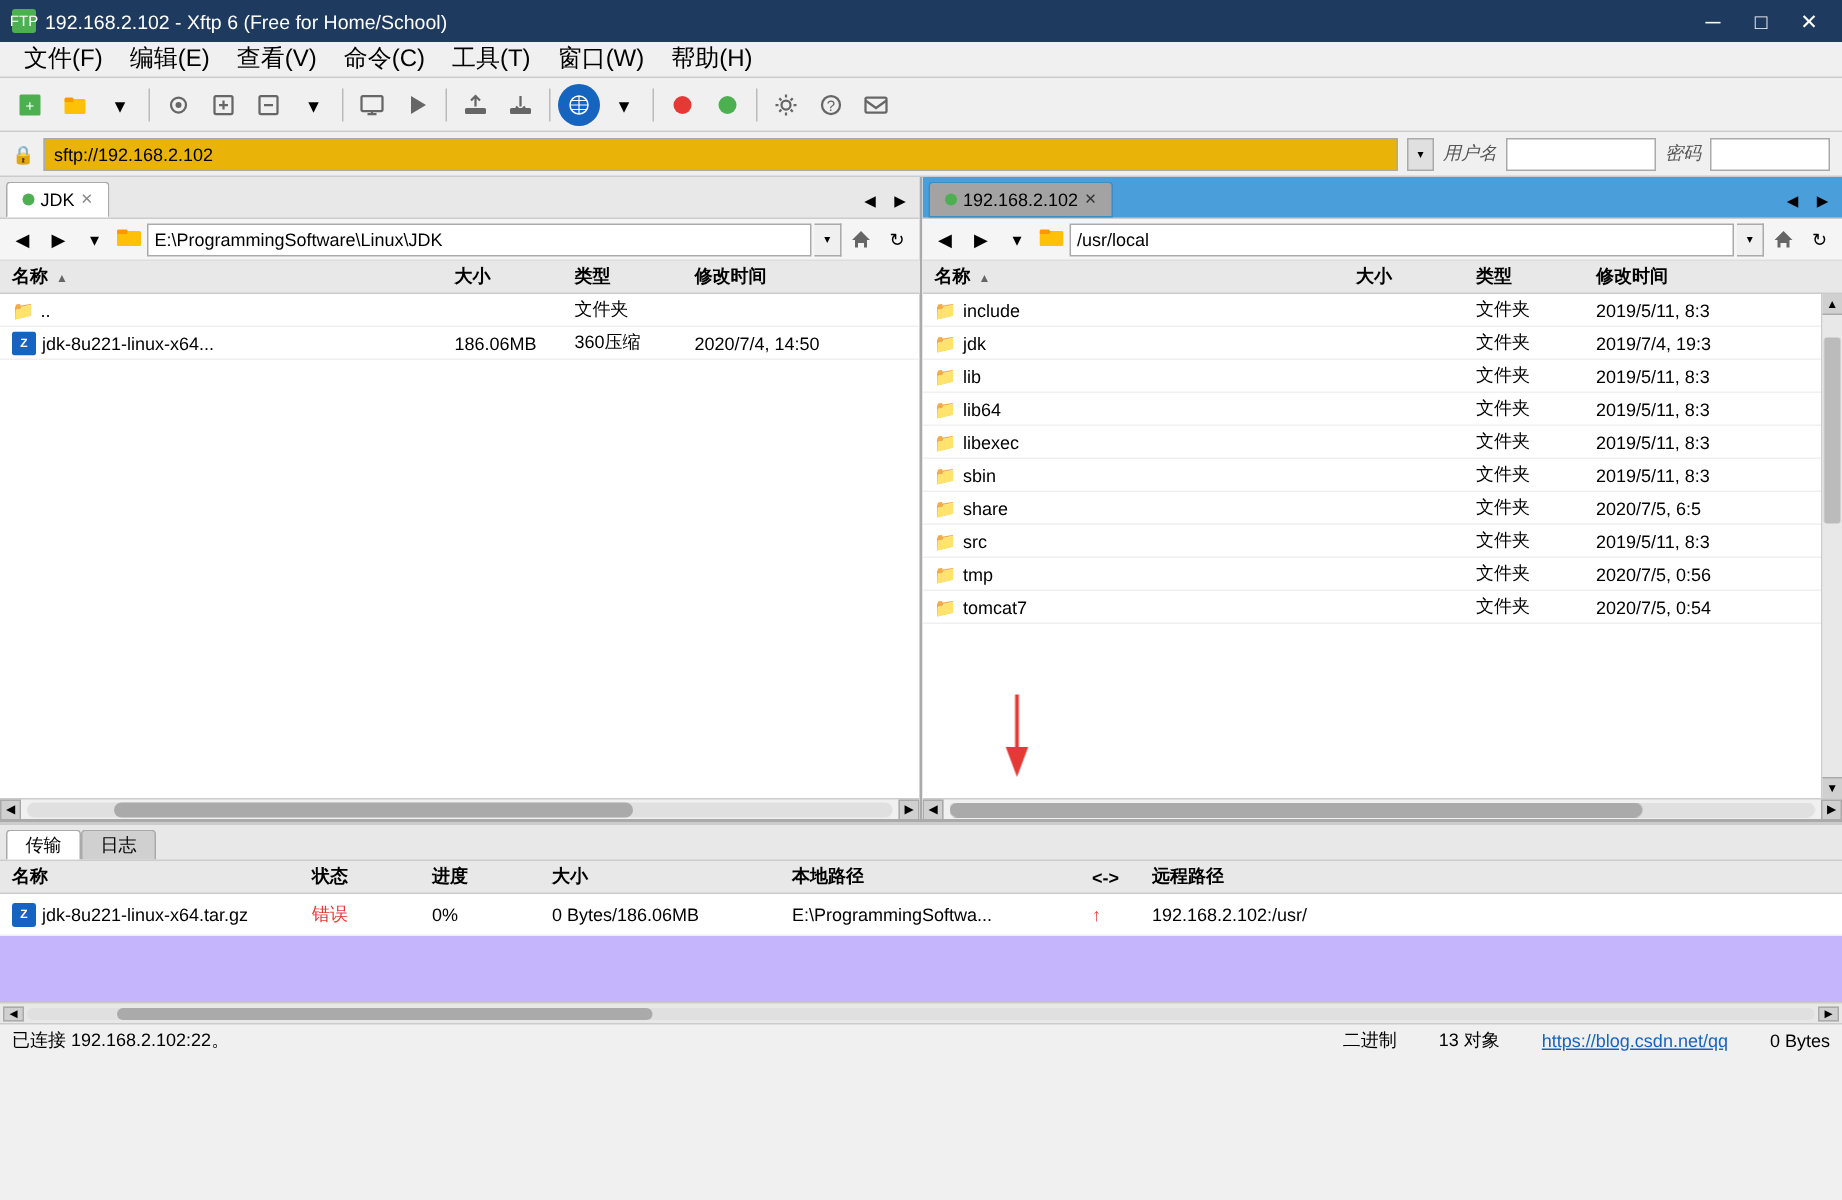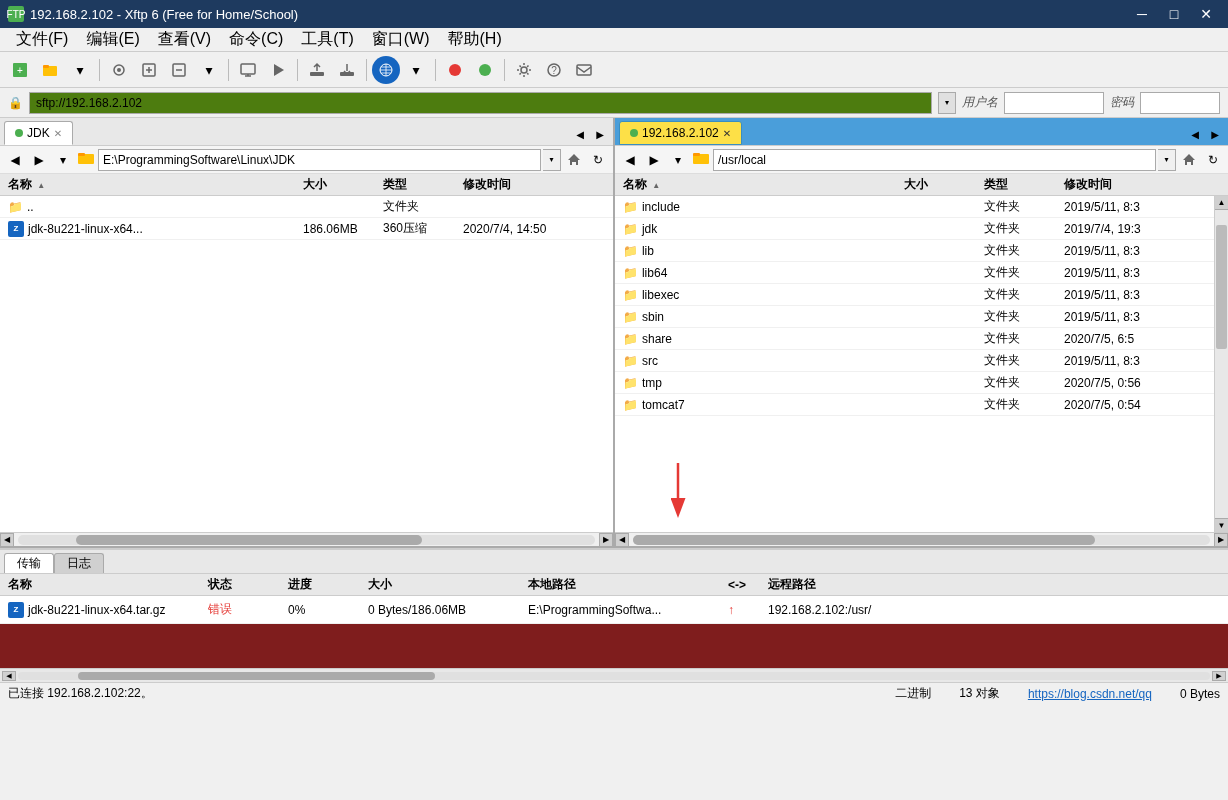--- a/index.html
+++ b/index.html
@@ -99,21 +99,21 @@
       align-items: center;
       padding: 0 8px;
       border-bottom: 1px solid #ccc;
       gap: 6px;
     }
     .addr-lock { color: #888; font-size:12px; }
     .addr-input {
       flex: 1;
       height: 22px;
       border: 1px solid #aaa;
-      background: #4d7c0f;
+      background: #eab308;
       padding: 2px 6px;
       font-size: 12px;
     }
     .addr-label {
       font-size: 12px;
       color: #555;
       font-style: italic;
     }
     .addr-user-input {
       width: 100px;
@@ -312,21 +312,21 @@
       width: 14px; height: 14px;
       background: #d0d0d0;
       border: 1px solid #aaa;
       display:flex;align-items:center;justify-content:center;
       font-size:8px;cursor:pointer;
     }
 
     
     .transfer-panel {
       height: 120px;
-      background: #7f1d1d;
+      background: #c4b5fd;
       border-top: 2px solid #ccc;
       display: flex;
       flex-direction: column;
     }
     .transfer-tabs {
       height: 24px;
       background: #e8e8e8;
       display: flex;
       align-items: flex-end;
       padding: 0 4px;
@@ -624,21 +624,21 @@
       <div class="scrollbar-track">
         <div class="scrollbar-thumb"></div>
       </div>
       <div class="scroll-arrow">▶</div>
     </div>
   </div>
 
   <div class="panel" style="flex:1;position:relative;">
 
     <div class="panel-tabs" style="background:#4a9eda;">
-      <div class="panel-tab active" style="background:#fde047;border-color:#3a8ec0;">
+      <div class="panel-tab active" style="background:#a3a3a3;border-color:#3a8ec0;">
         <div class="tab-dot" style="background:#4caf50;"></div>
         <span style="color:#000;">192.168.2.102</span>
         <span class="tab-close" style="color:#333;">✕</span>
       </div>
       <div class="panel-nav-arrows">
         <button class="nav-arrow">◀</button>
         <button class="nav-arrow">▶</button>
       </div>
     </div>
 

